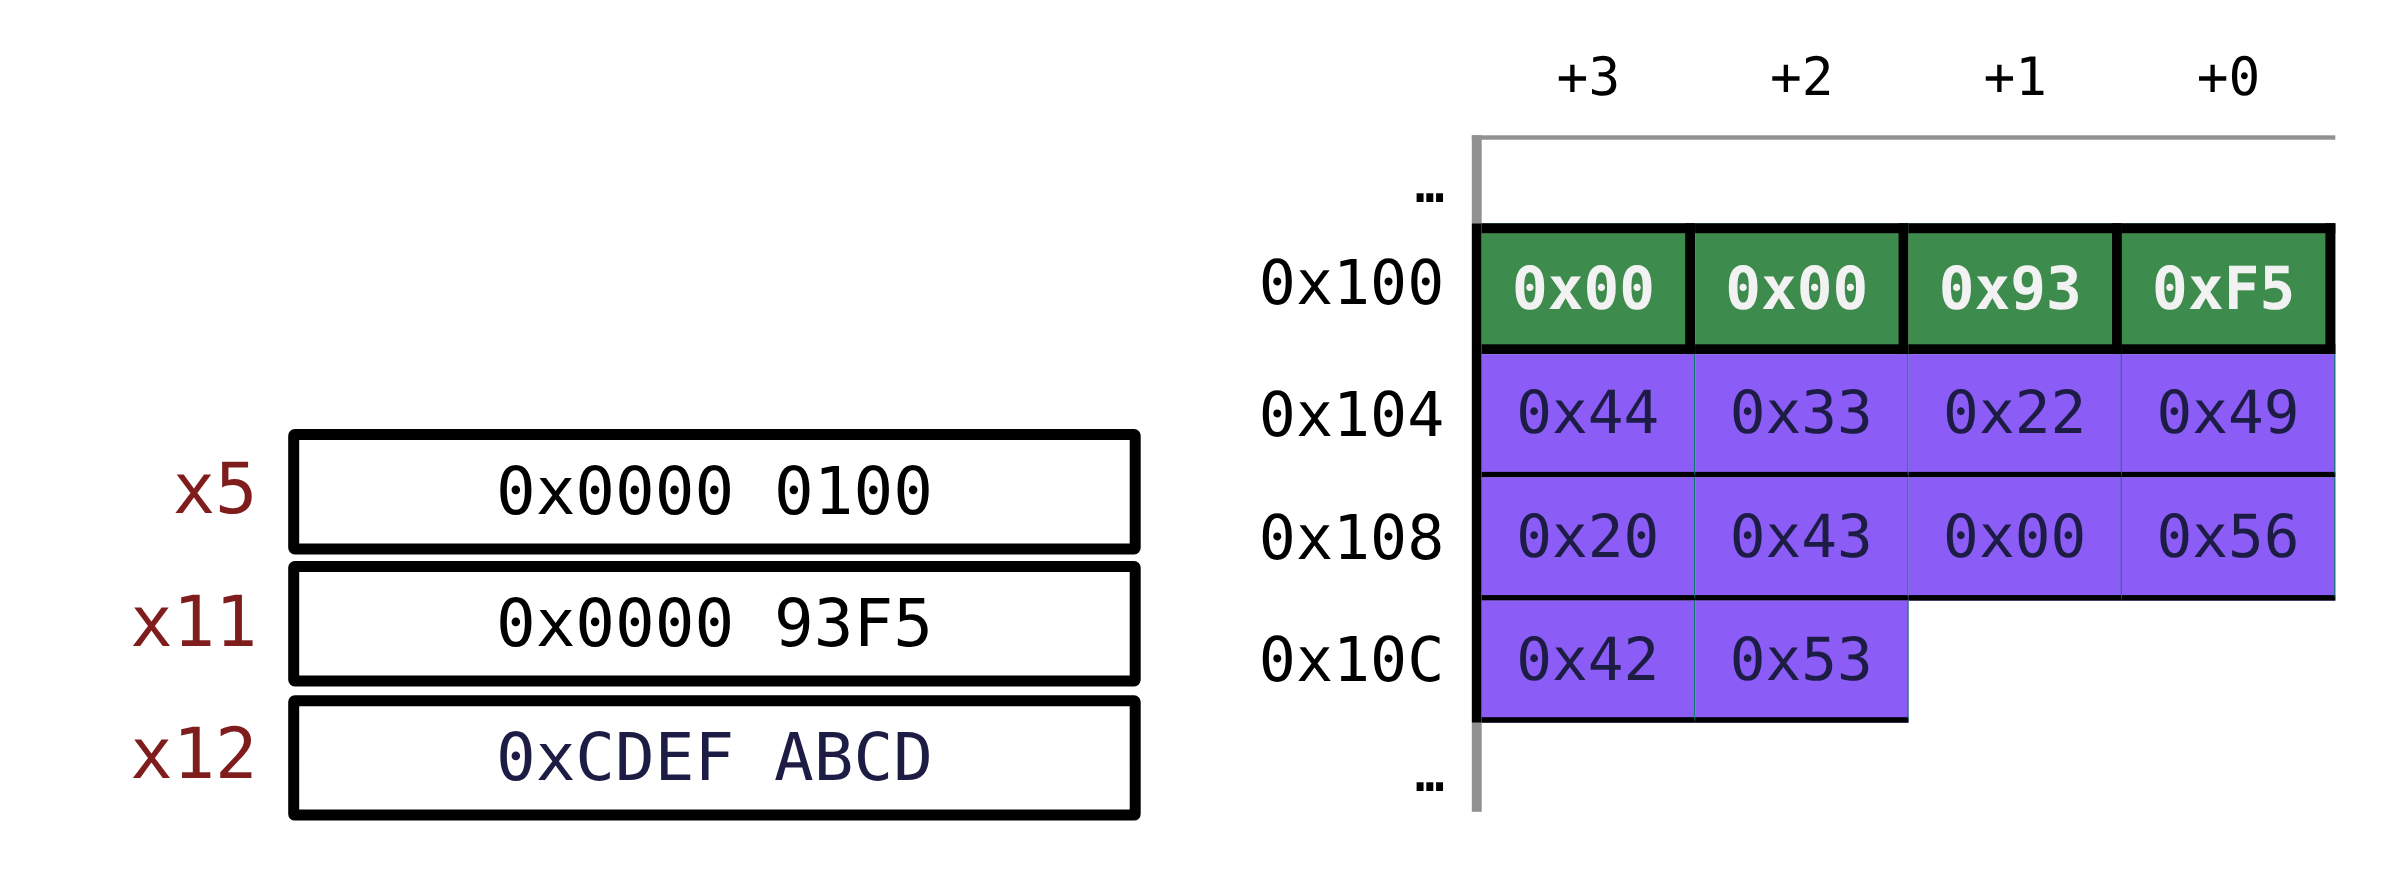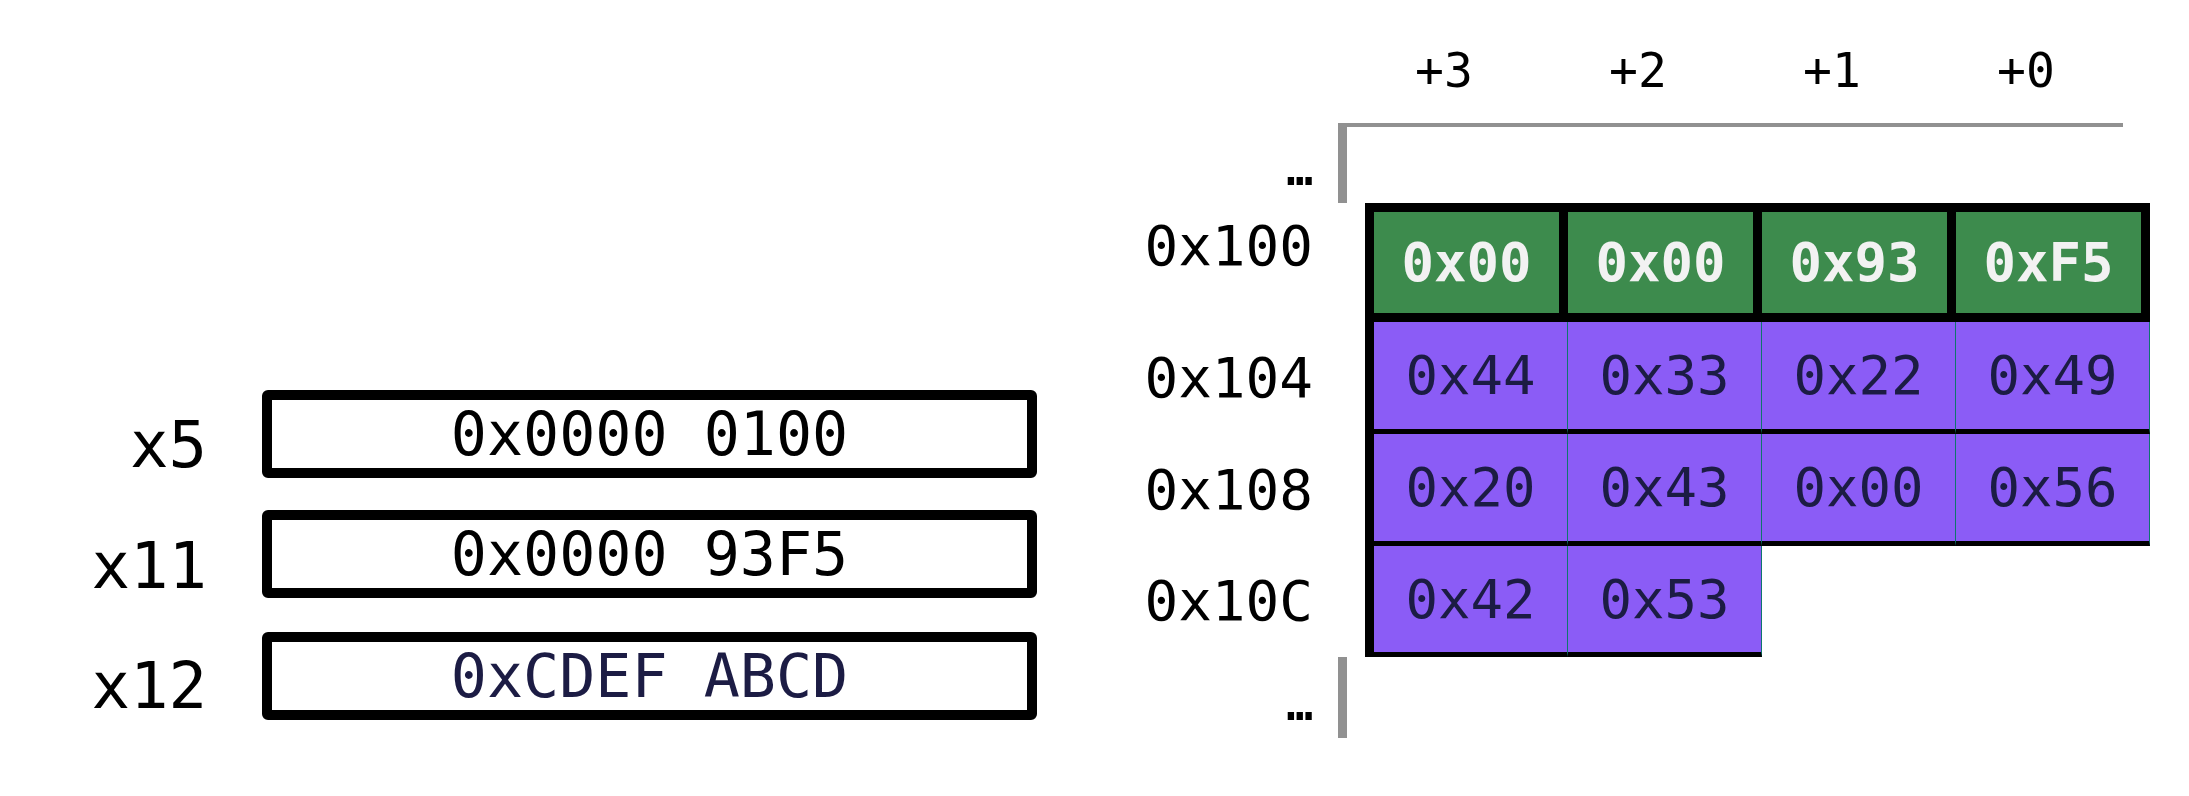--- a/index.html
+++ b/index.html
@@ -18,28 +18,29 @@
   }
 
   
   .reg-label {
     position: absolute;
     left: 0;
     width: 207px;
     text-align: right;
     font-size: 64px;
     line-height: 64px;
-    color: #000000;
+    color: #7f1d1d;
     white-space: pre;
+    padding-left: 27px;
   }
   .reg-box {
     position: absolute;
     left: 262px;
     width: 775px;
-    height: 88px;
+    height: 114px;
     box-sizing: border-box;
     border: 10px solid #000000;
     border-radius: 6px;
     background: #ffffff;
     display: flex;
     align-items: center;
     justify-content: center;
   }
   .reg-value {
     font-size: 60px;
@@ -108,21 +109,20 @@
     left: 1338px;
     top: 203px;
     width: 785px;
     height: 454px;
     box-sizing: border-box;
     border-left: 9px solid #000000;
     display: grid;
     grid-template-columns: repeat(4, 1fr);
     grid-template-rows: 119px 112px 112px 111px;
     background: #ffffff;
-    margin-left: 27px;
   }
   .mem-cell {
     box-sizing: border-box;
     display: flex;
     align-items: center;
     justify-content: center;
     font-size: 54px;
     color: var(--hex-navy, #1c1c44);
     border-right: 1px solid #0f766e;
     border-bottom: 5px solid #000000;
@@ -162,21 +162,21 @@
     <span>+1</span>
     <span>+0</span>
   </div>
 
   <div class="gray-line-h"></div>
   <div class="gray-stub-top"></div>
   <div class="gray-stub-bottom"></div>
 
   <div class="addr-col">
     <div class="addr-ellipsis" style="top:140px">…</div>
-    <div style="top:218px">0x100</div>
+    <div style="top:230px">0x100</div>
     <div style="top:350px">0x104</div>
     <div style="top:462px">0x108</div>
     <div style="top:573px">0x10C</div>
     <div class="addr-ellipsis" style="top:675px">…</div>
   </div>
 
   <div class="mem-grid">
     <div class="mem-cell hl">0x00</div>
     <div class="mem-cell hl">0x00</div>
     <div class="mem-cell hl">0x93</div>

